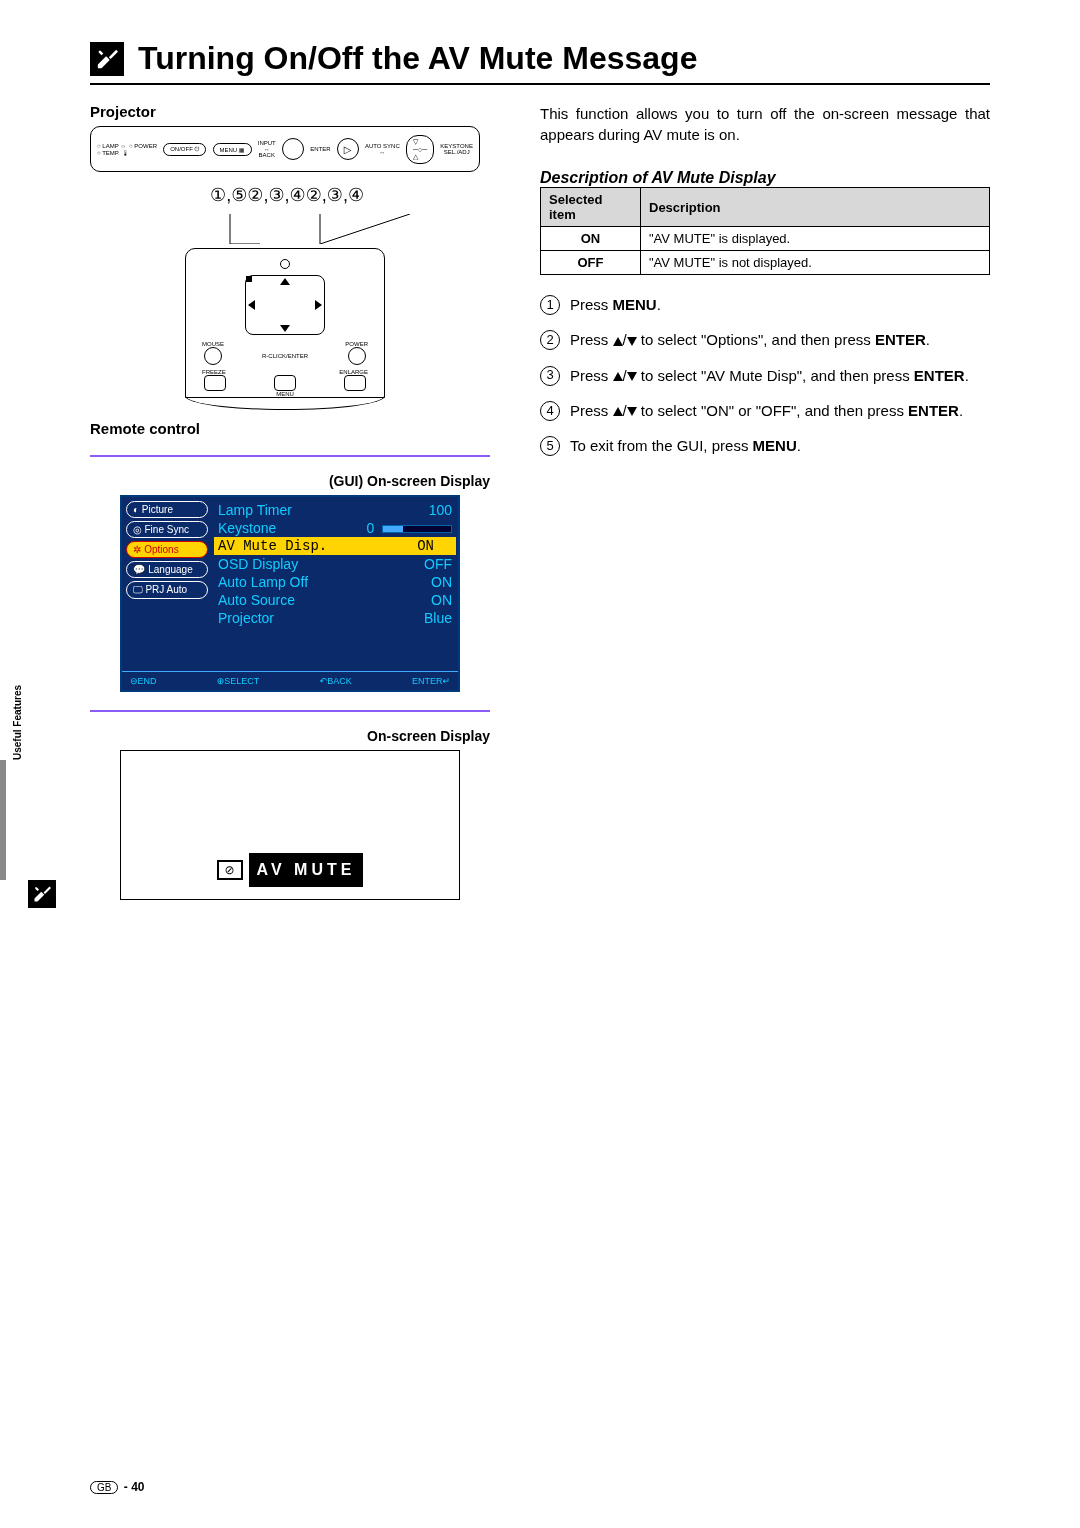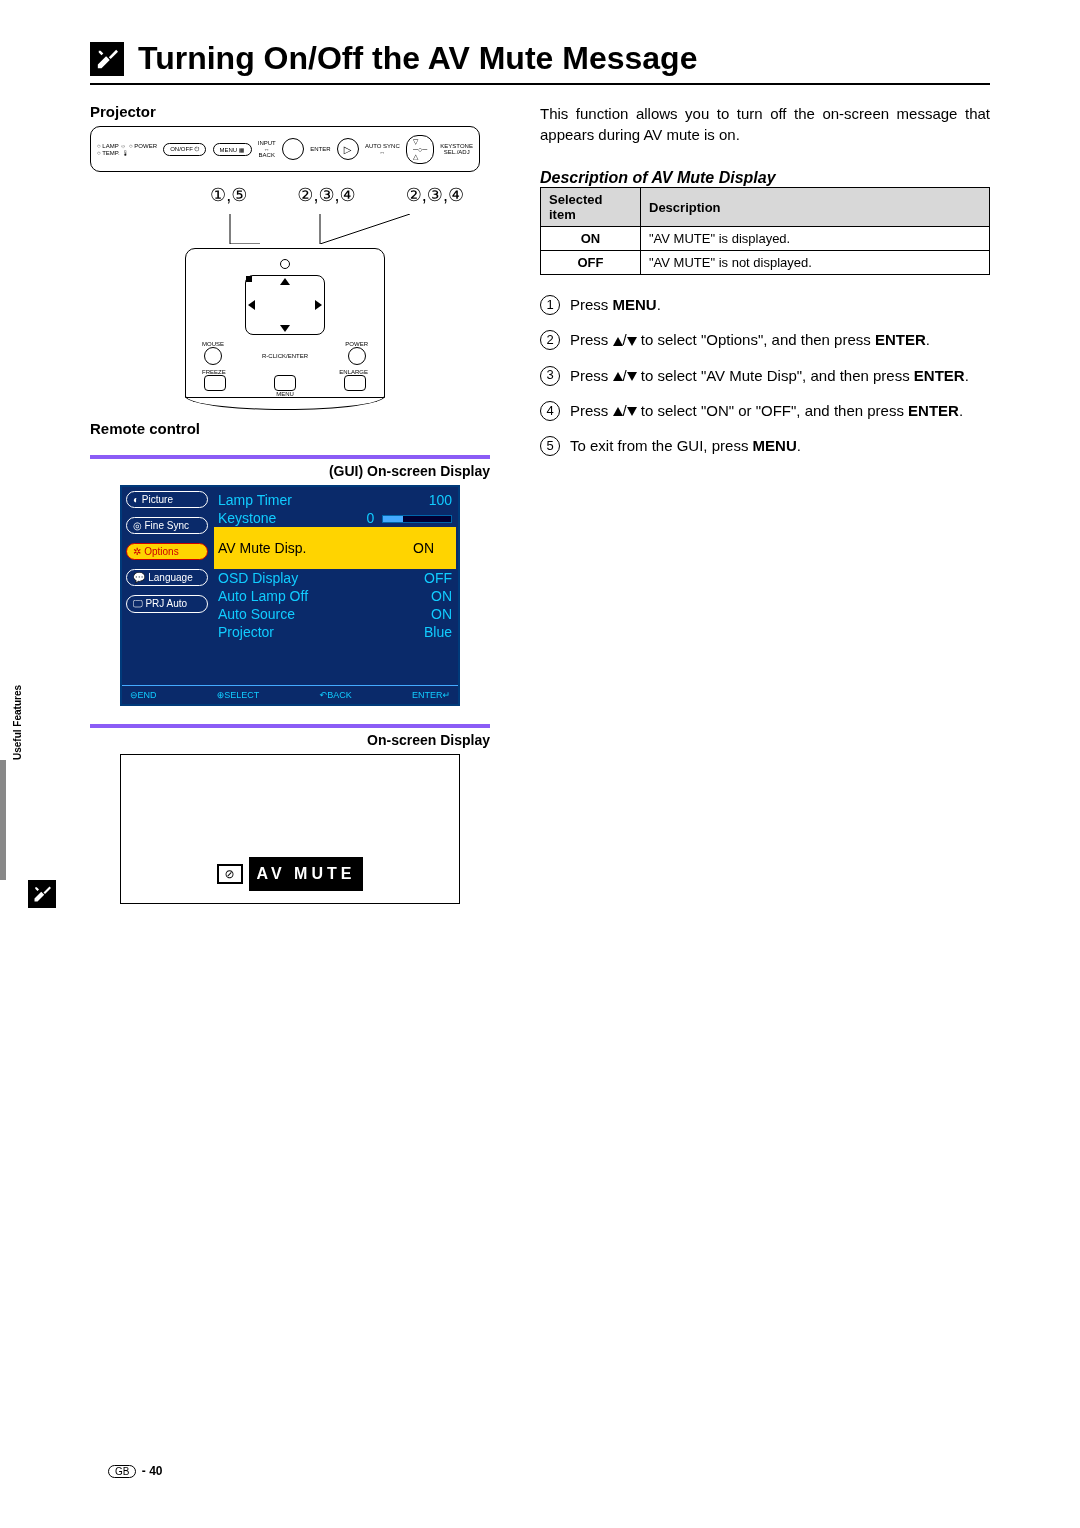--- a/index.html
+++ b/index.html
@@ -68,21 +68,20 @@
     display: inline-block;
   }
   .proj-oval {
     border: 1.5px solid #000;
     border-radius: 12px;
     padding: 2px 6px;
     font-size: 6px;
   }
   .callouts {
     display: flex;
-    gap: 50px;
     font-size: 18px;
     margin: 12px 0 8px 120px;
   }
   .circ {
     border: 1.5px solid #000;
     border-radius: 50%;
     width: 20px; height: 20px;
     display: inline-flex;
     align-items: center; justify-content: center;
     font-size: 13px;
@@ -123,43 +122,43 @@
   .remote-wave {
     height: 14px;
     border-bottom: 1.5px solid #000;
     border-left: 1.5px solid #000;
     border-right: 1.5px solid #000;
     border-radius: 0 0 100px 100px / 0 0 14px 14px;
     width: 200px;
     margin: -2px auto 0;
   }
   .section-divider {
-    border-top: 4px solid #8b5cf6;
+    border-top: 2px solid #8b5cf6;
     margin: 18px 0 6px;
-    padding-top: 4px;
+    padding-top: 16px;
     text-align: right;
     font-weight: bold;
     font-size: 14px;
   }
   
   .gui-box {
     width: 340px;
     margin: 6px auto 0;
     border: 2px solid #003a7a;
     background: #0a2a6a;
     color: #fff;
     font-size: 11px;
   }
   .gui-main {
     display: flex;
   }
   .gui-tabs {
     width: 90px;
     padding: 4px;
-    display: flex; flex-direction: column; gap: 9px;
+    display: flex; flex-direction: column; gap: 3px;
   }
   .gui-tab {
     border: 1px solid #fff;
     border-radius: 10px;
     padding: 2px 6px;
     color: #fff;
     font-size: 10px;
     background: #0a2a6a;
   }
   .gui-tab.sel {
@@ -168,21 +167,21 @@
     border-color: #c00;
   }
   .gui-opts {
     flex: 1;
     padding: 4px 6px;
     font-size: 14px;
   }
   .gui-opt-row { display: flex; justify-content: space-between; padding: 1px 0; }
   .gui-opt-row.hl {
     background: #ffd400; color: #000;
-    margin: 0 -4px; padding: 13px 4px;
+    margin: 0 -4px; padding: 1px 4px; font-family: Liberation Mono, monospace;
   }
   .gui-val { color: #1cf; }
   .gui-val-box {
     background: #ffd400; color: #000;
     padding: 0 18px 0 4px;
   }
   .gui-slider {
     display: inline-block;
     width: 70px; height: 8px;
     background: linear-gradient(to right, #4af 0%, #4af 30%, #003 30%);
@@ -296,24 +295,23 @@
   .side-icon {
     position: absolute;
     left: 28px;
     top: 880px;
     width: 28px; height: 28px;
     background: #000;
     display: flex; align-items: center; justify-content: center;
   }
   .page-footer {
     position: absolute;
-    bottom: 50px;
+    bottom: 34px;
     left: 90px;
     font-size: 12px;
-    margin-left: 18px;
   }
   .gb-badge {
     border: 1px solid #000;
     border-radius: 10px;
     padding: 0 6px;
     font-size: 10px;
     display: inline-block;
     margin-right: 2px;
   }
   .tiny { font-size: 6px; }

